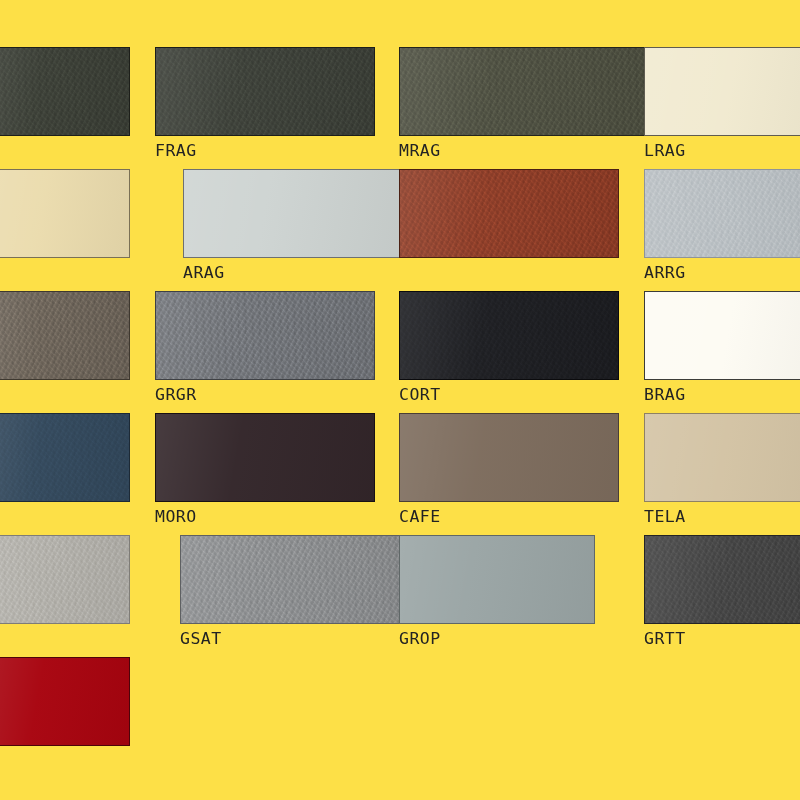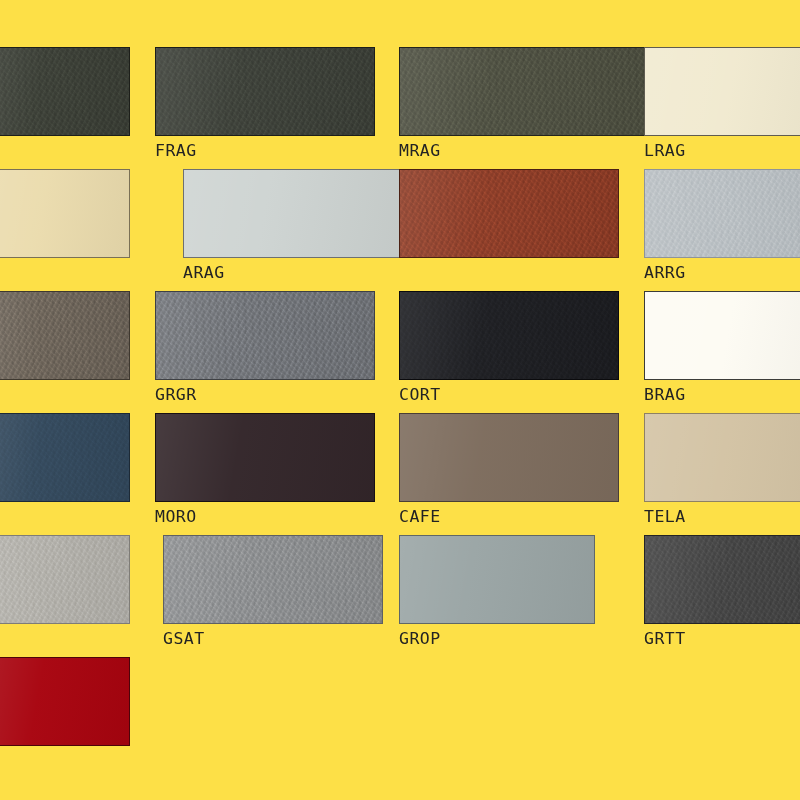--- a/index.html
+++ b/index.html
@@ -235,21 +235,21 @@
         </div>
         <div class="label">TELA</div>
       </div>
       <div class="cell" style="left: -16px; top: 535px; width: 146px;">
         <div class="swatch" style="height: 89px; background: rgb(179, 177, 171); border: 1.5px solid rgb(126, 124, 119);">
           <div class="grain"></div>
           <div class="sheen"></div>
         </div>
         <div class="label"></div>
       </div>
-      <div class="cell" style="left: 155px; top: 535px; width: 220px; padding-left: 8px;">
+      <div class="cell" style="left: 172px; top: 535px; width: 220px; padding-left: 8px;">
         <div class="swatch" style="height: 89px; background: rgb(141, 143, 145); border: 1.5px solid rgb(94, 96, 98);">
           <div class="grain"></div>
           <div class="sheen"></div>
         </div>
         <div class="label">GSAT</div>
       </div>
       <div class="cell" style="left: 399px; top: 535px; width: 196px;">
         <div class="swatch smooth" style="height: 89px; background: rgb(154, 165, 165); border: 1.5px solid rgb(95, 103, 103);">
           <div class="grain"></div>
           <div class="sheen"></div>

